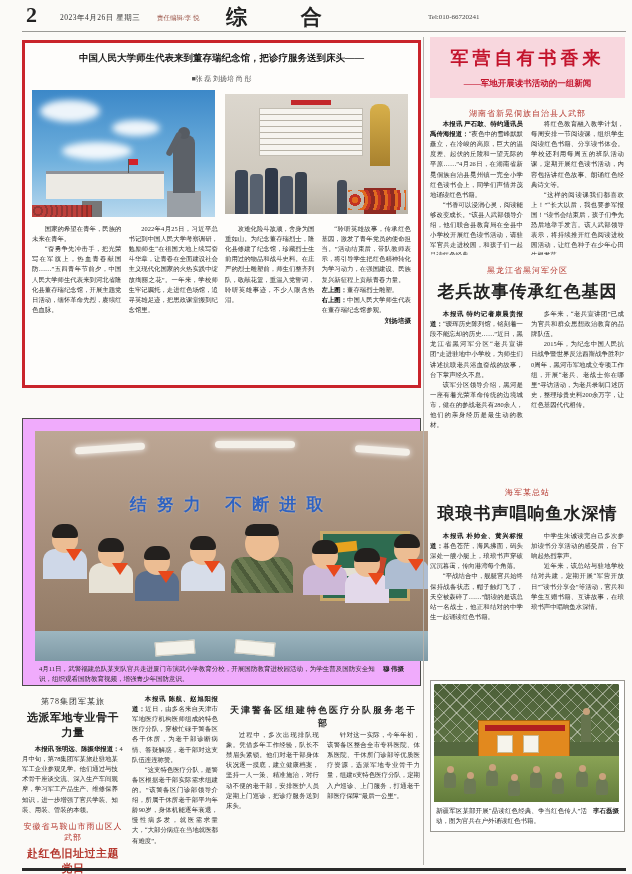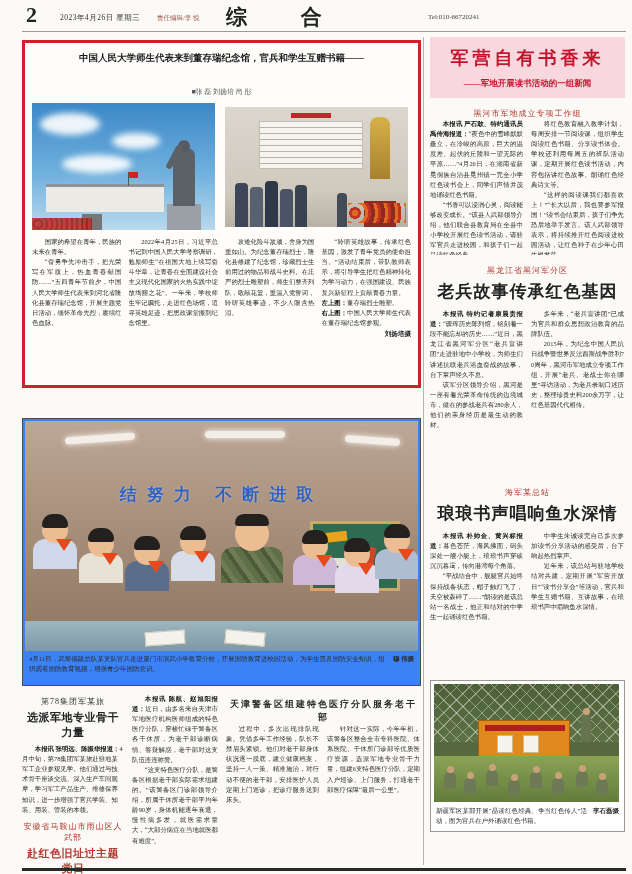--- a/index.html
+++ b/index.html
@@ -23,21 +23,21 @@
     border-radius:2px; }
   .hdr-rule { position:absolute; left:22px; top:31px; width:604px; height:1px; background:#9a9a96; }
   .bottom-rule { position:absolute; left:22px; top:868px; width:604px; height:3px; background:#2a2a2a; }
   .vrule { position:absolute; left:423px; top:37px; width:1px; height:828px; background:#b5b3ae; }
 
   
   .lead { position:absolute; left:22px; top:40px; width:399px; height:348px;
     border:3px solid #c9242b; background:#fefdfb; padding:6px 7px; }
   .lead .kicker { text-align:center; font-size:9.5px; font-weight:bold; color:#1b1b1b; margin-top:3px;}
   .lead .hl { text-align:center; font-size:26px; font-weight:bold; letter-spacing:1px; margin-top:3px; font-family:"Liberation Sans",sans-serif; color:#0d0d0d;}
-  .lead .byline { text-align:center; font-size:7px; color:#555; margin:22px 0 6px; }
+  .lead .byline { text-align:center; font-size:7px; color:#555; margin:9px 0 6px; }
   .photorow { display:flex; gap:10px; }
   .photo { position:relative; overflow:hidden; }
   .ph1 { width:183px; height:127px; background:linear-gradient(#3c88c8 0%,#6fb0dd 55%,#b9d9ee 100%); }
   .cloud { position:absolute; background:#fff; border-radius:50%; filter:blur(3px); opacity:.9; }
   .c1 { left:8px; top:10px; width:60px; height:22px; }
   .c2 { left:80px; top:30px; width:48px; height:16px; }
   .c3 { left:30px; top:52px; width:70px; height:18px; }
   .gate { position:absolute; left:14px; bottom:18px; width:118px; height:28px; background:#eceae4; border-top:3px solid #8f9298; }
   .gate-door { position:absolute; left:50px; bottom:0; width:20px; height:16px; background:#777; }
   .flagpole { position:absolute; left:96px; bottom:44px; width:1px; height:14px; background:#555; }
@@ -64,21 +64,21 @@
   .wreaths { position:absolute; right:2px; bottom:4px; width:58px; height:20px;
     background:repeating-radial-gradient(circle at 7px 10px,#e06a20 0 3px,#c23324 3px 6px,transparent 6px 10px); }
   .leadtext { display:flex; gap:7px; margin-top:7px; }
   .lcol { width:91px; height:133px; overflow:hidden; text-align:justify; }
   .bp { font-size:6.4px; line-height:1.58; text-indent:2em; color:#2c2c2c; word-break:break-all; }
   .cap { font-size:6.4px; line-height:1.58; color:#2c2c2c; word-break:break-all; text-align:justify; }
   .cap b { color:#111; }
   .credit { display:block; text-align:right; font-weight:bold; font-size:6.6px; margin-top:2px; }
 
   
-  .centerbox { position:absolute; left:22px; top:418px; width:399px; height:268px; border:1px solid #4c4c4a; background:#3b82f6; padding:2px; }
+  .centerbox { position:absolute; left:22px; top:418px; width:399px; height:268px; border:1px solid #4c4c4a; background:#f0abfc; padding:12px; }
   .ph3 { width:393px; height:230px; background:linear-gradient(#bda795 0%,#a78f7b 45%,#8d7560 100%); position:relative; overflow:hidden;}
   .lightbar { position:absolute; background:#f3efe8; border-radius:4px; height:7px; box-shadow:0 0 6px #fff; }
   .lb1 { left:40px; top:14px; width:70px; transform:rotate(-4deg); }
   .lb2 { left:180px; top:10px; width:80px; }
   .lb3 { left:320px; top:16px; width:55px; transform:rotate(4deg); }
   .banner-text { position:absolute; left:0; top:62px; width:100%; text-align:center;
     color:#2f62c0; font-size:17px; font-weight:bold; letter-spacing:10px; font-family:"Liberation Sans",sans-serif; text-shadow:0 0 2px rgba(255,255,255,.5); }
   .chalkboard { position:absolute; right:18px; top:100px; width:90px; height:70px; background:#2e6b50; border:3px solid #caa96a; }
   .cb-dec1 { position:absolute; left:8px; top:8px; width:26px; height:10px; background:#e8a31e; transform:rotate(-6deg);}
   .cb-dec2 { position:absolute; left:44px; top:22px; width:18px; height:18px; background:#c8452a; transform:rotate(12deg);}
@@ -98,21 +98,21 @@
 
   
   .bottom { position:absolute; left:22px; top:694px; width:399px; height:172px; display:flex; gap:8px; }
   .bcol1 { width:102px; }
   .bcol2 { width:86px; height:172px; overflow:hidden; text-align:justify; }
   .bclinic { width:195px; }
   .mini-kicker { text-align:center; font-size:8px; color:#333; letter-spacing:1px; margin-top:2px;}
   .mini-kicker.red, .red-k { color:#b5382f; }
   .mini-hl { text-align:center; font-size:11px; font-weight:bold; letter-spacing:.5px; margin:3px 0 4px; font-family:"Liberation Sans",sans-serif;}
   .mini-hl.red { color:#b5382f; }
-  .clinic-kicker { text-align:center; font-size:9px; font-weight:bold; color:#2b2b2b; letter-spacing:2px; margin-top:4px;}
+  .clinic-kicker { text-align:center; font-size:9px; font-weight:bold; color:#2b2b2b; letter-spacing:2px; margin-top:10px;}
   .clinic-hl { text-align:center; font-size:20px; font-weight:bold; letter-spacing:2px; margin:5px 0 6px; font-family:"Liberation Sans",sans-serif; color:#0e0e0e;}
   .clinic-cols { display:flex; gap:8px; }
   .ccol { width:93px; height:112px; overflow:hidden; text-align:justify; }
   .intro { font-weight:bold; color:#111; }
 
   
   .rightcol { position:absolute; left:430px; top:37px; width:195px; }
   .bookbox { background:#f8d7de; padding:9px 6px 8px; text-align:center; }
   .bookbox .bt { color:#c3142c; font-size:18px; font-weight:bold; letter-spacing:4px; font-family:"Liberation Sans",sans-serif;}
   .bookbox .bs { color:#c3142c; font-size:8.5px; margin-top:8px; font-weight:bold; }
@@ -149,21 +149,21 @@
   <header class="hdr">
     <span class="pgnum">2</span>
     <span class="hdate">2023年4月26日 星期三</span>
     <span class="heditor">责任编辑/李 悦</span>
     <span class="hsection">综 合</span>
     <span class="htel">Tel:010-66720241</span>
   </header>
   <div class="hdr-rule"></div>
 
   <section class="lead">
-    <div class="kicker">中国人民大学师生代表来到董存瑞纪念馆，官兵和学生互赠书籍——</div>
+    <div class="kicker">中国人民大学师生代表来到董存瑞纪念馆，把诊疗服务送到床头——</div>
     <div class="byline">■张 磊  刘扬培  尚 彤</div>
 
     <div class="photorow">
       <div class="photo ph1">
         <div class="cloud c1"></div>
         <div class="cloud c2"></div>
         <div class="cloud c3"></div>
         <div class="gate"></div>
         <div class="gate-door"></div>
         <div class="flagpole"></div>
@@ -322,21 +322,21 @@
     </div>
   </section>
 
   <aside class="rightcol">
     <div class="bookbox">
       <div class="bt">军营自有书香来</div>
       <div class="bs">——军地开展读书活动的一组新闻</div>
     </div>
 
     <article>
-      <div class="r-kicker">黑河市军地成立专项工作组</div>
+      <div class="r-kicker">湖南省新晃侗族自治县人武部</div>
       <div class="rcols">
         <div class="rcol-t h136">
           <p class="bp"><b class="intro">本报讯 严石敢、特约通讯员禹传海报道：</b><span>“夜色中的雪峰默默矗立，在冷峻的高原，巨大的温度差、起伏的丘陵和一望无际的平原……”4月26日，在湖南省新晃侗族自治县晃州镇一完全小学红色读书会上，同学们声情并茂地诵读红色书籍。</span></p>
           <p class="bp">“书香可以浸润心灵，阅读能够改变成长。”该县人武部领导介绍，他们联合县教育局在全县中小学校开展红色读书活动，请驻军官兵走进校园，和孩子们一起品读红色经典。</p>
         </div>
         <div class="rcol-t h136">
           <p class="bp">将红色教育融入教学计划，每周安排一节阅读课，组织学生阅读红色书籍、分享读书体会。学校还利用每周五的班队活动课，定期开展红色读书活动，内容包括讲红色故事、朗诵红色经典诗文等。</p>
           <p class="bp">“这样的阅读课我们都喜欢上！”“长大以后，我也要参军报国！”读书会结束后，孩子们争先恐后地举手发言。该人武部领导表示，将持续推开红色阅读进校园活动，让红色种子在少年心田生根发芽。</p>
         </div>
       </div>

